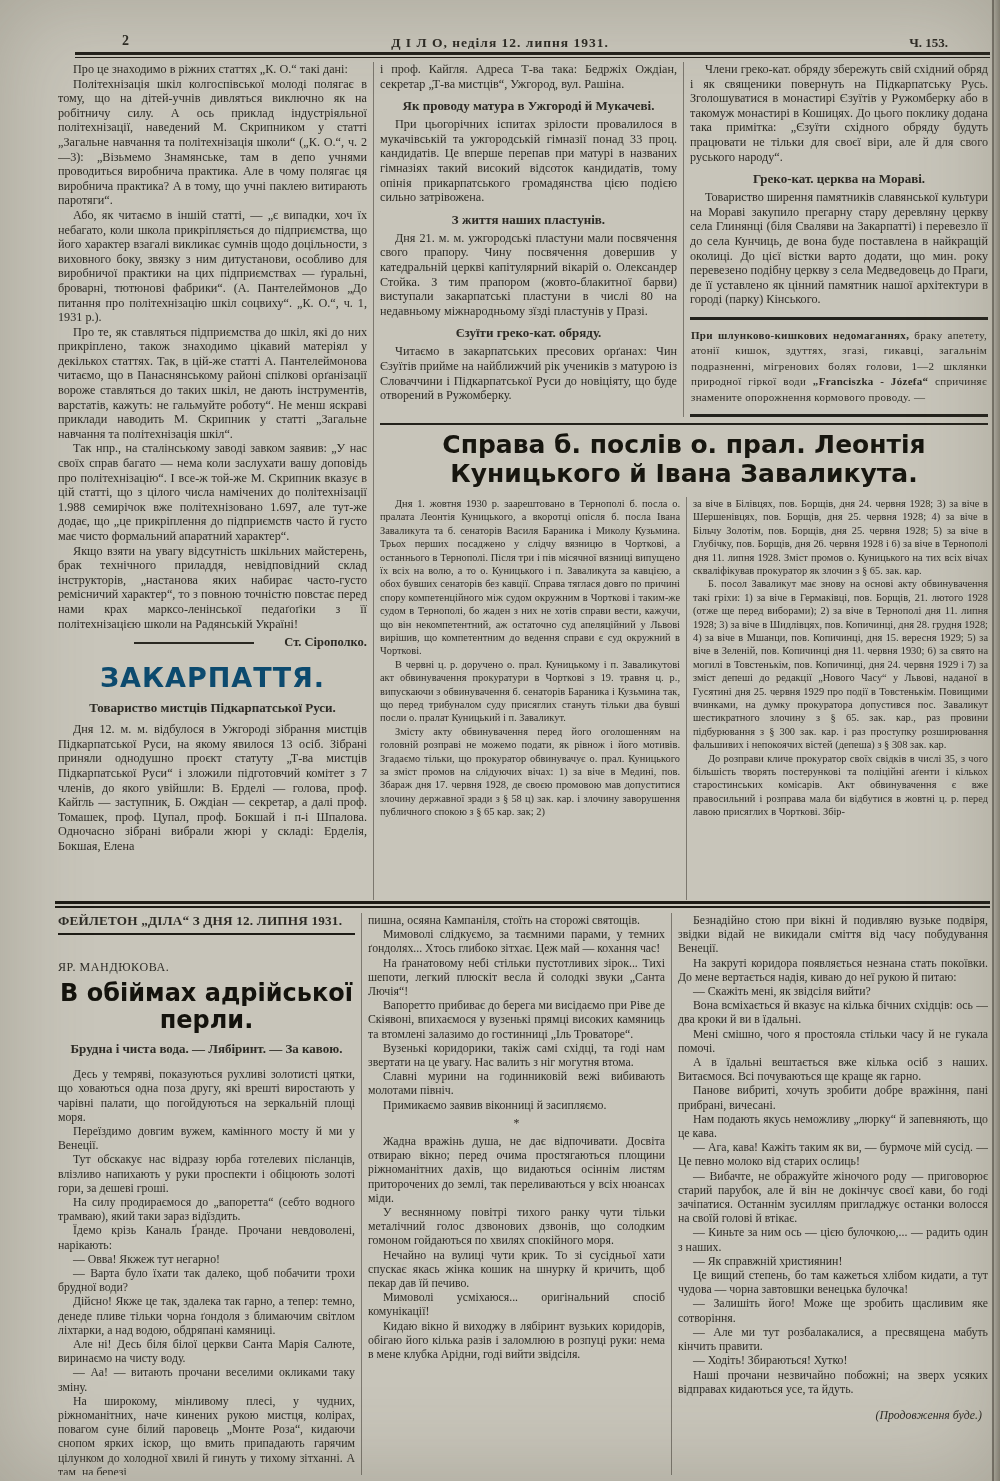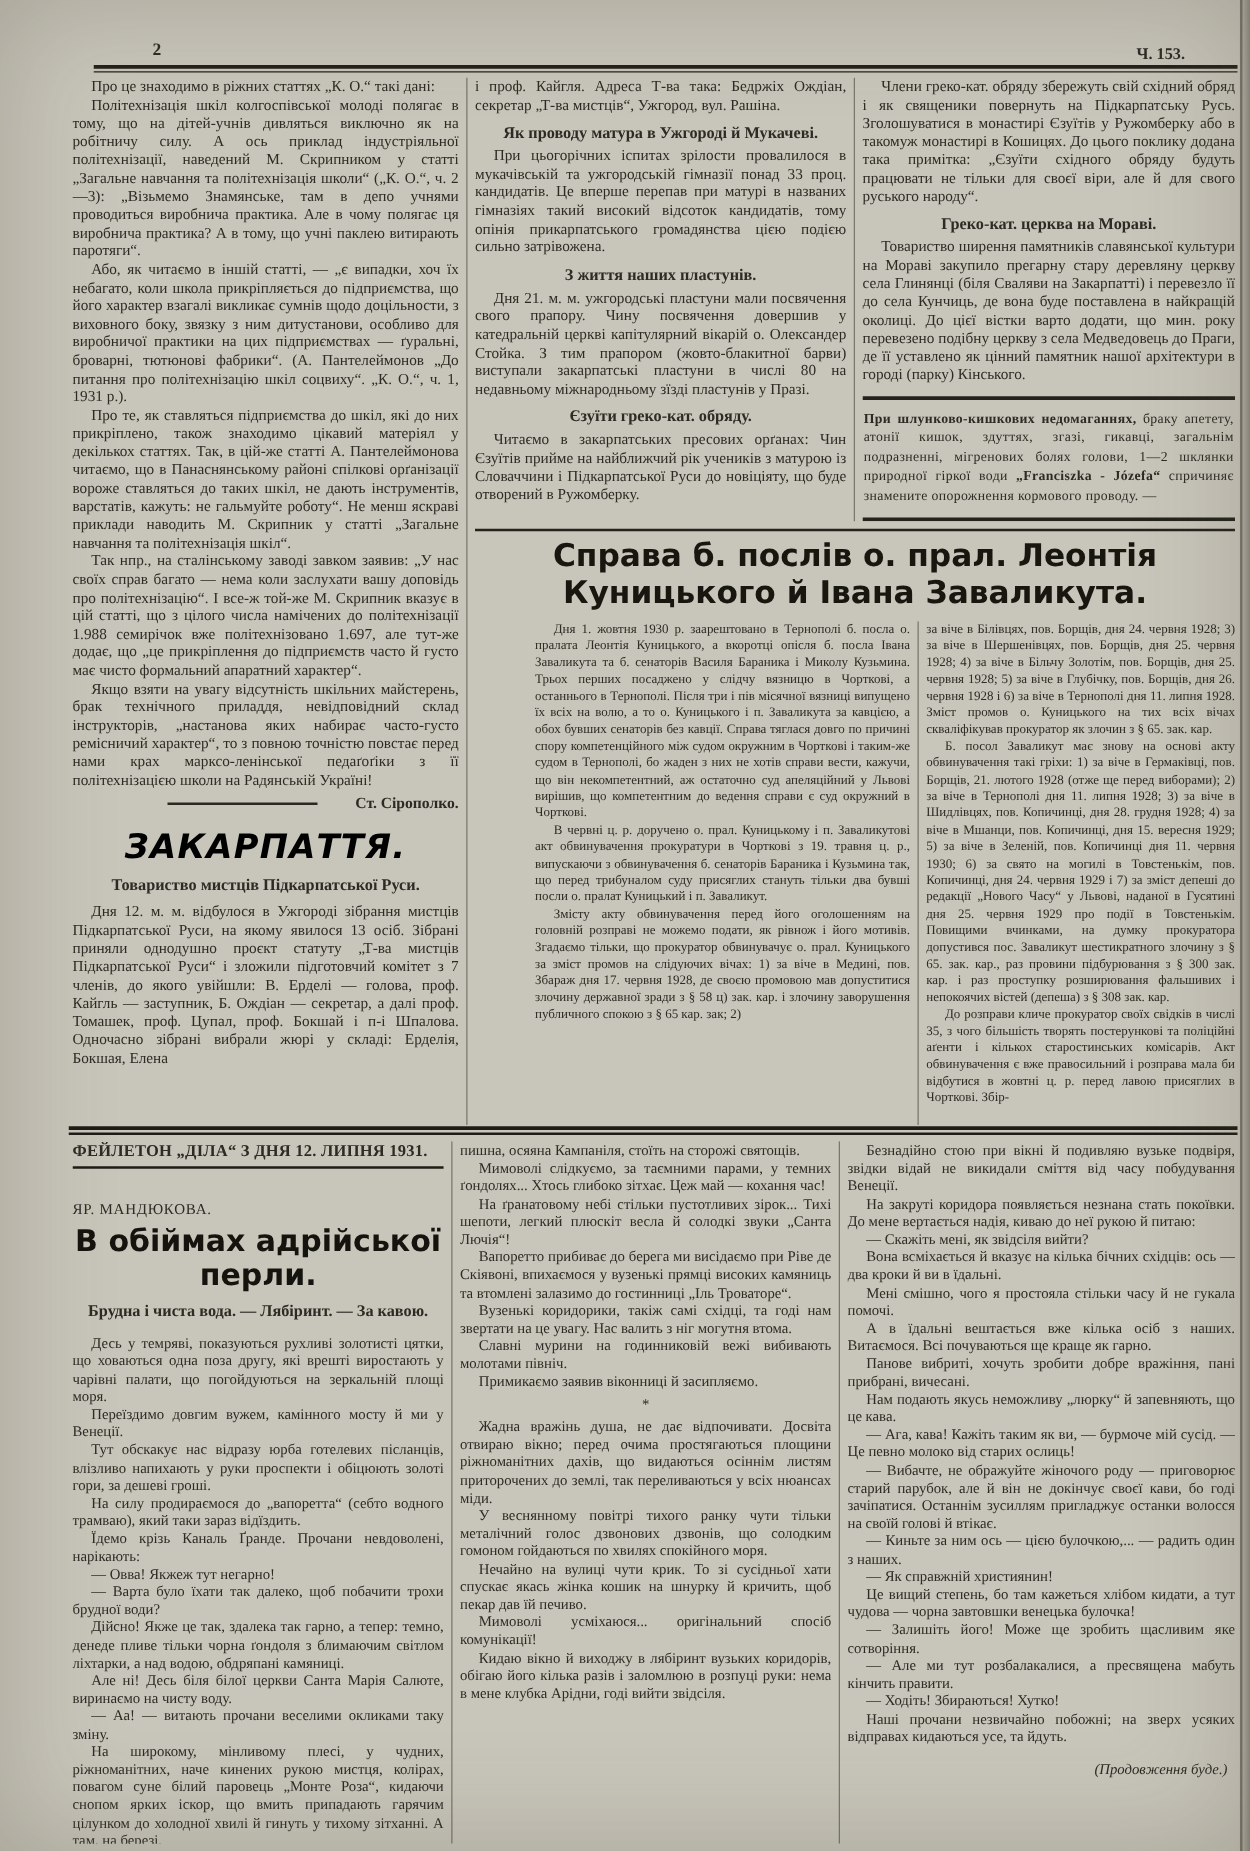--- a/index.html
+++ b/index.html
@@ -29,32 +29,32 @@
   .top{position:absolute;top:62px;left:58px;width:930px;height:838px;display:flex;overflow:hidden;}
   .c1{width:309px;flex:none;overflow:hidden;}
   .rwrap{flex:1;display:flex;flex-direction:column;min-width:0;overflow:hidden;}
   .r1{display:flex;}
   .c2{width:297px;flex:none;overflow:hidden;}
   .c3{flex:1;min-width:0;overflow:hidden;}
   .sig-row{display:flex;align-items:center;justify-content:flex-end;margin:4px 0 2px;}
   .sig-rule{width:120px;height:2px;background:#2a2821;margin-right:30px;}
   .sig{font-weight:bold;font-size:12.5px;}
   .zak-title{font-family:"DejaVu Sans",sans-serif;font-weight:bold;font-size:27px;letter-spacing:1px;
-        text-align:center;margin:12px 0 7px;color:#000000;font-style:italic;}
+        text-align:center;margin:12px 0 7px;color:#0c4a6e;}
   .zak-sub{font-weight:bold;font-size:13px;text-align:center;margin-bottom:6px;}
   .news-h{font-weight:bold;font-size:13px;text-align:center;margin:7px 0 3px;text-indent:0;}
   .ad{border-top:3px solid #23221c;border-bottom:3px solid #23221c;margin-top:10px;padding:8px 1px 9px;}
   .ad p{font-size:11px;line-height:15.5px;letter-spacing:.3px;text-indent:0;}
   .ad .b{font-weight:bold;}
 
   
   .sprava{border-top:2px solid #24221c;margin-top:6px;padding-top:4px;display:flex;flex-direction:column;flex:1;min-height:0;}
   .sprava-h{font-family:"DejaVu Sans",sans-serif;font-weight:bold;font-size:25px;line-height:1.15;
         text-align:center;color:#17160f;margin:2px 6px 8px;}
-  .r2{display:flex;flex:1;min-height:0;overflow:hidden;margin-left:48px;}
+  .r2{display:flex;flex:1;min-height:0;overflow:hidden;}
   .c2b{width:300px;flex:none;overflow:hidden;}
   .c3b{flex:1;min-width:0;overflow:hidden;}
   .r2 p{font-size:10.4px;line-height:13.4px;}
 
   
   .mid-rule{position:absolute;top:901px;left:55px;right:10px;}
   .mid-rule .a{height:3px;background:#1e1c16;}
   .mid-rule .b{height:2px;background:#1e1c16;margin-top:2px;}
 
   
@@ -71,20 +71,21 @@
   .feu-sub{font-weight:bold;font-size:13px;line-height:1.3;text-align:center;margin:0 10px 9px;}
   .star{text-align:center;font-size:14px;line-height:18px;margin:4px 0;text-indent:0;}
   .tbc{text-align:right;font-style:italic;font-size:11.5px;margin-top:12px;padding-right:6px;text-indent:0;}
 </style>
 </head>
 <body>
 
 <div class="page">
 
   <div class="hdr-num">2</div>
+  <div class="hdr-title">Д І Л О,  неділя 12. липня 1931.</div>
   <div class="hdr-issue">Ч. 153.</div>
   <div class="hdr-rule">
       <div class="a"></div>
       <div class="b"></div>
     </div>
 
   <div class="top">
 
     <div class="c1">
       <div>

